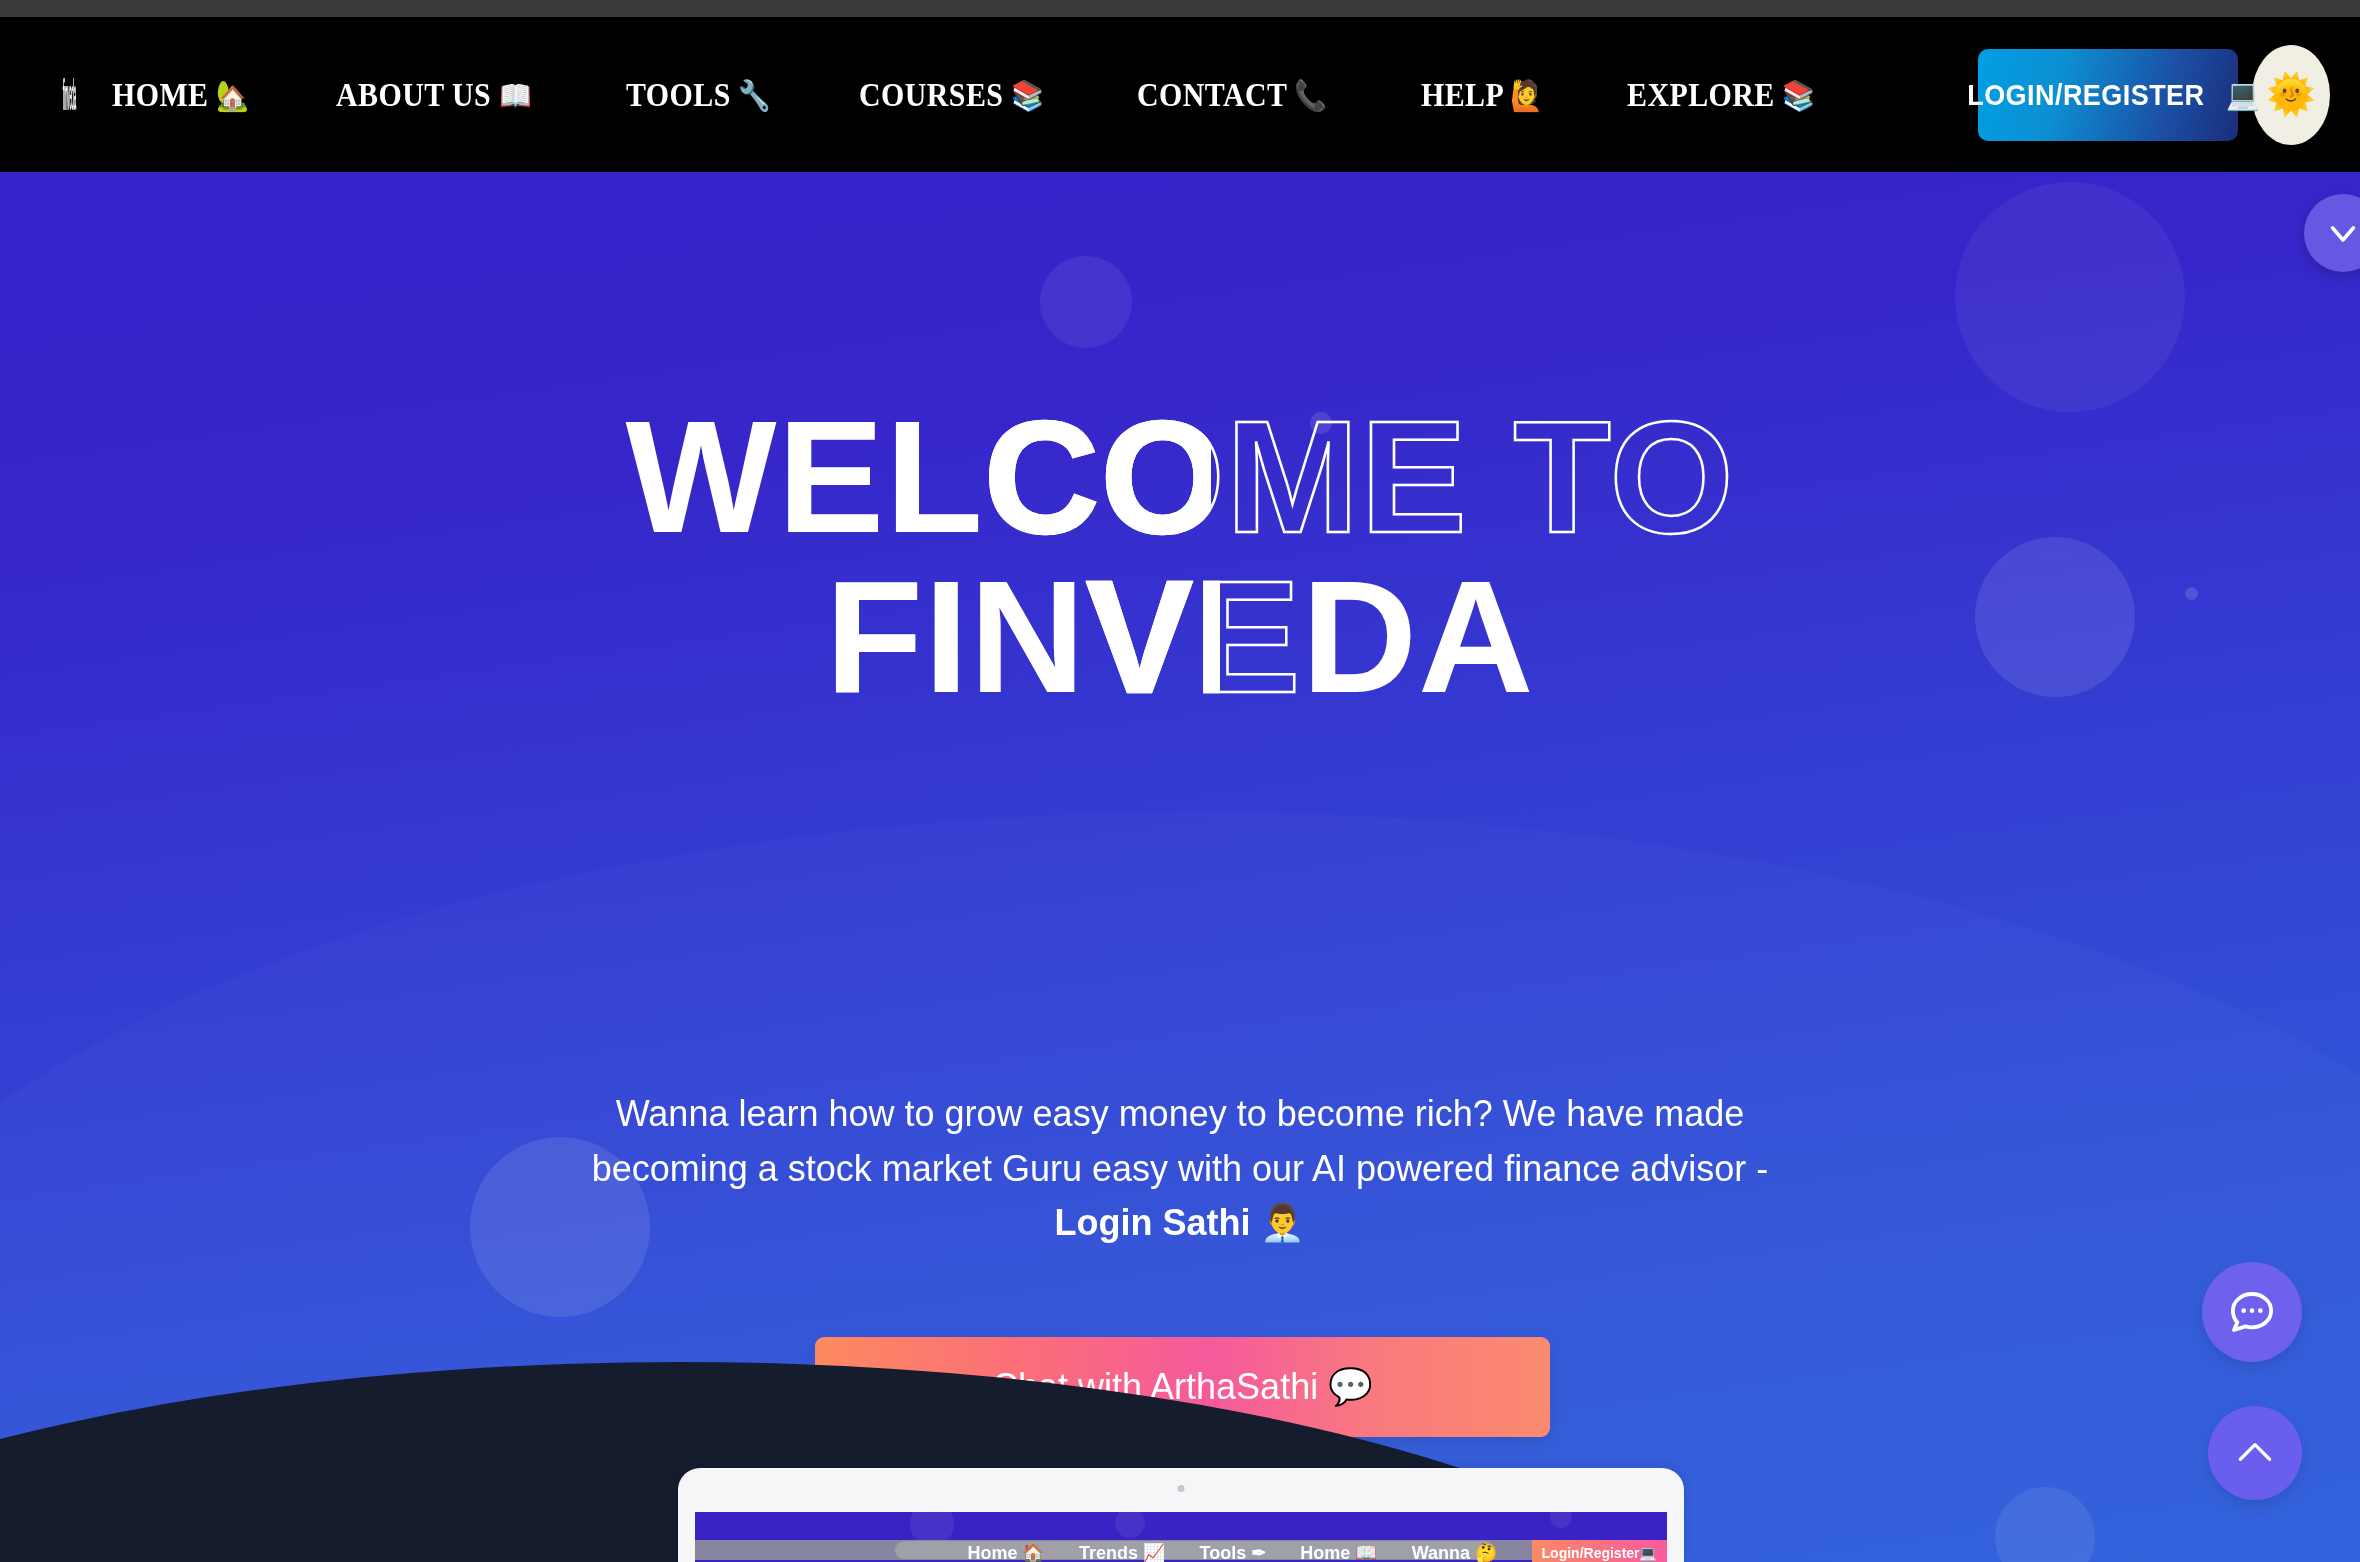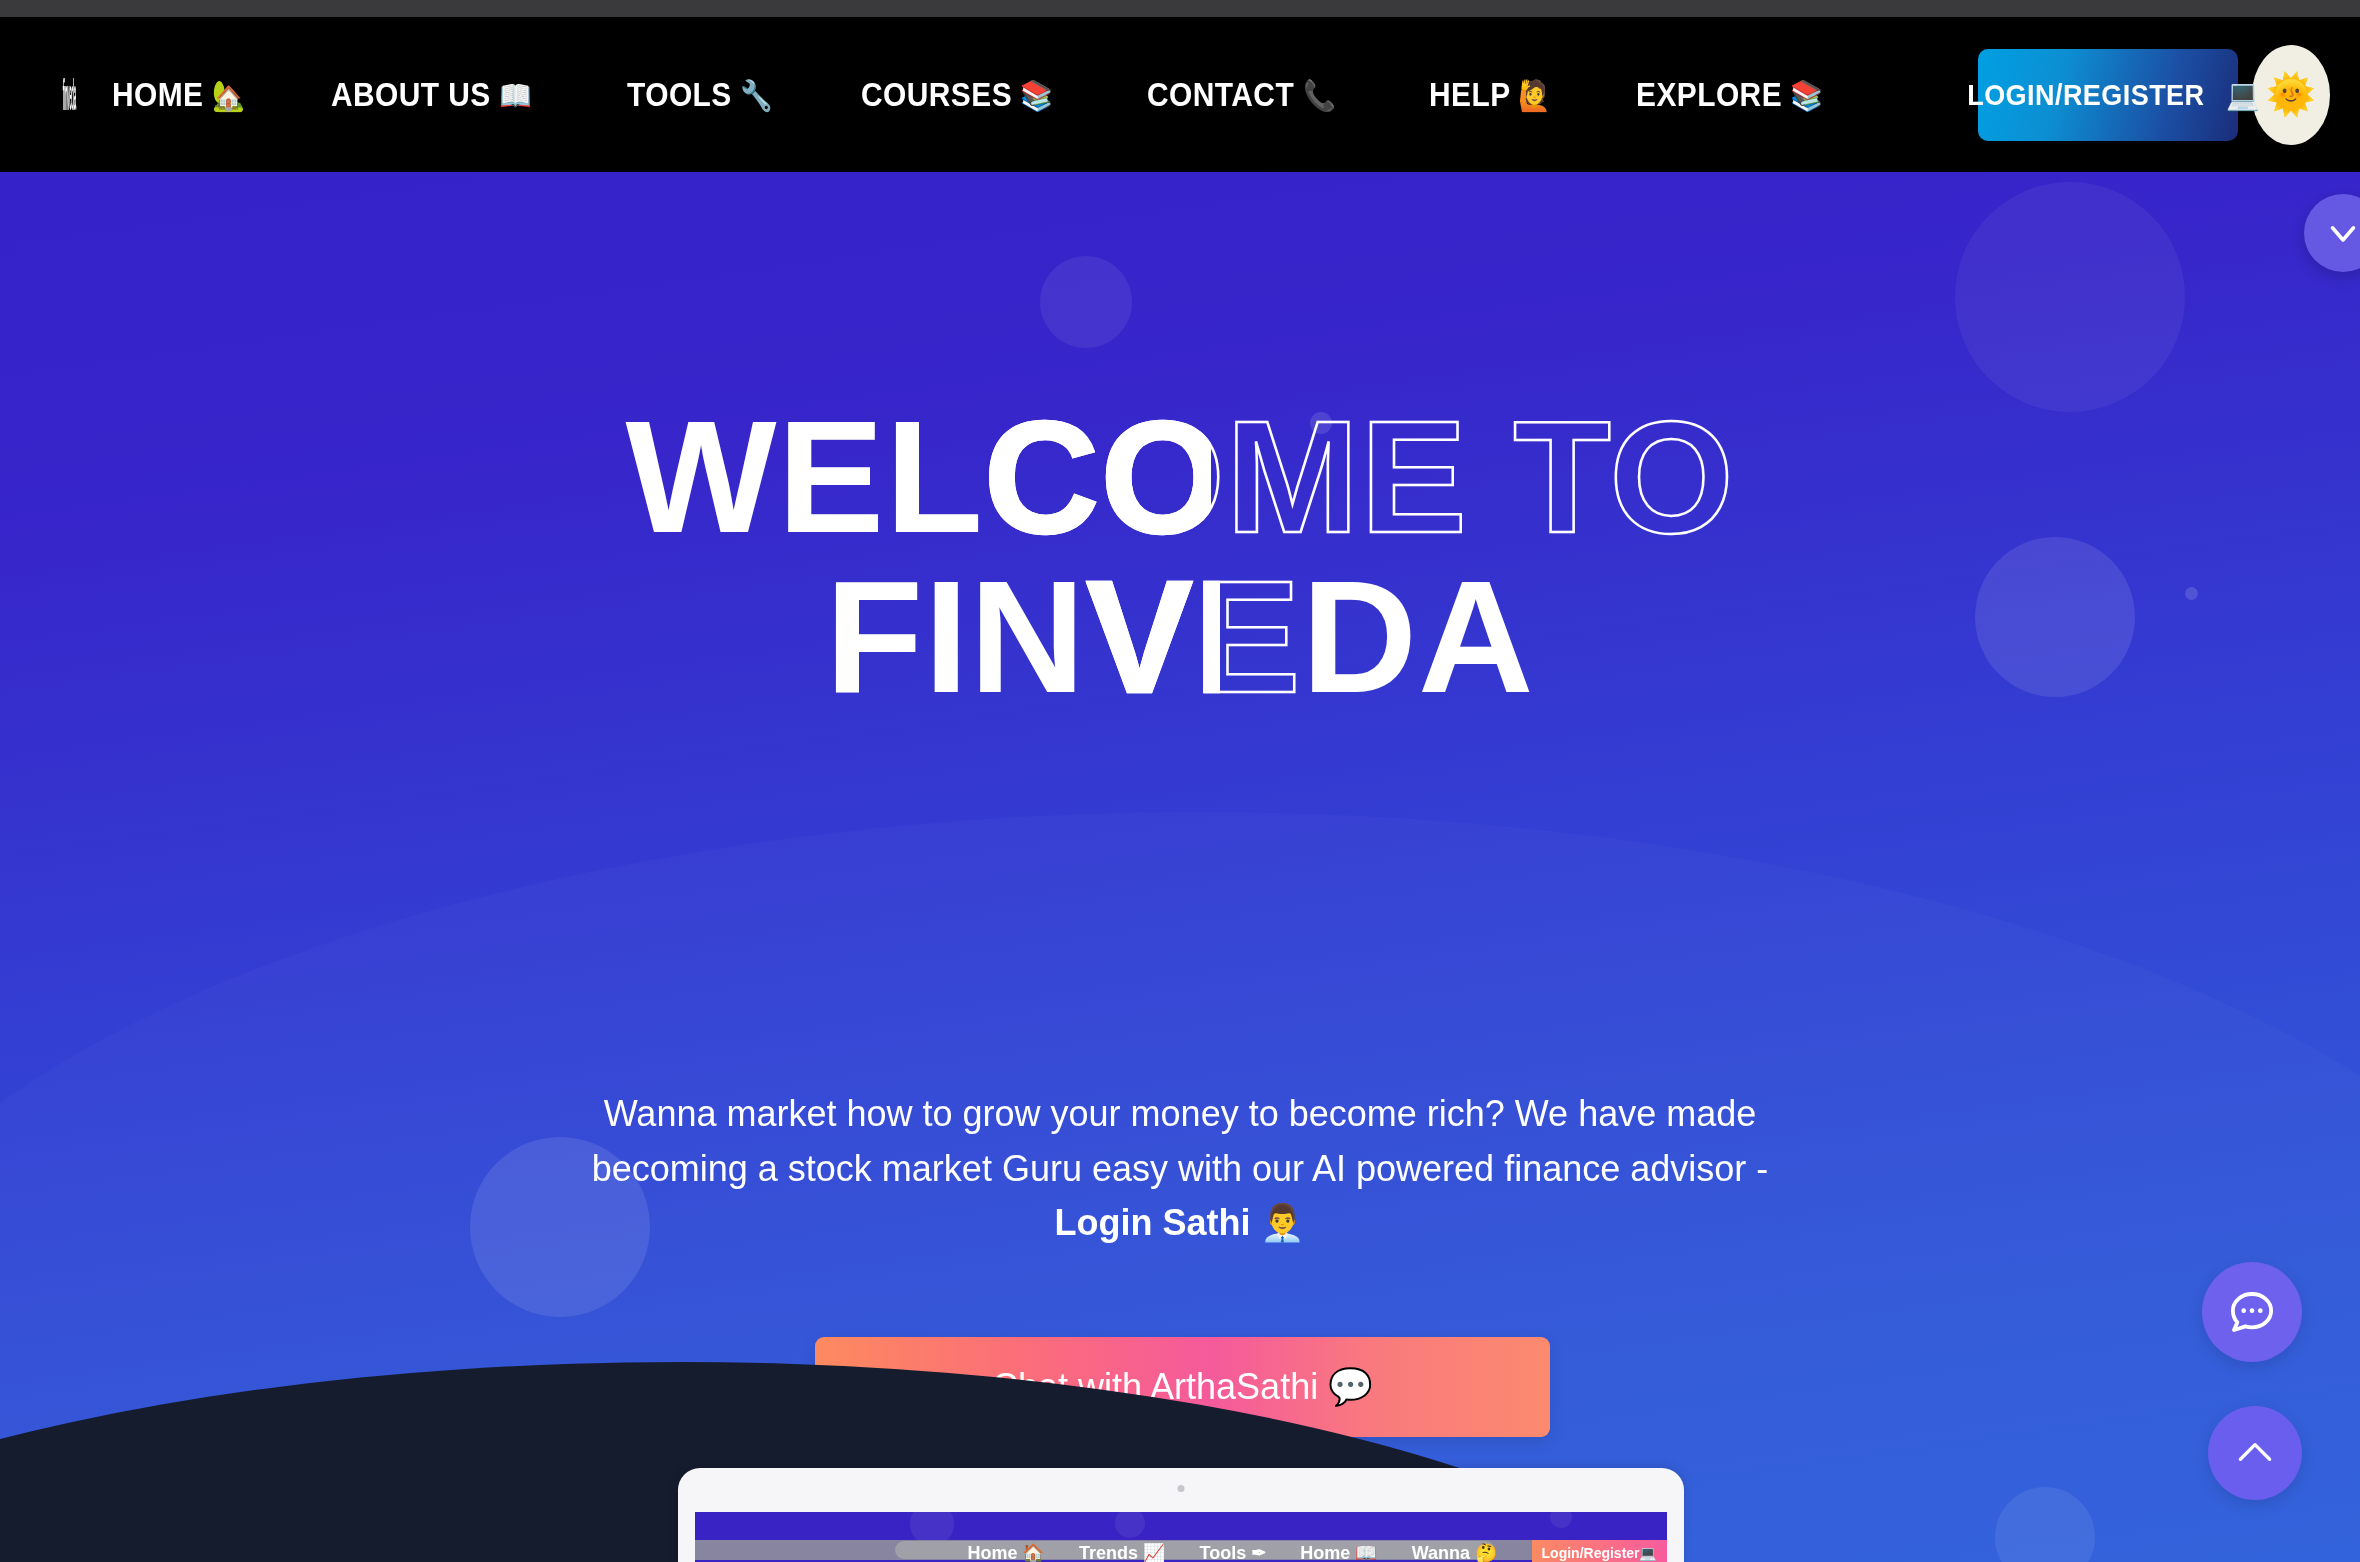--- a/index.html
+++ b/index.html
@@ -37,21 +37,21 @@
     display: flex; align-items: center; justify-content: center;
     flex: 0 0 auto;
   }
   .brand-mark {
     color: #fff; font-size: 13px; font-weight: 700;
     letter-spacing: -1px;
     transform: scaleX(0.34) scaleY(3.4);
     white-space: nowrap;
     font-family: "Liberation Sans", sans-serif;
   }
-  .nav-links { display: flex; align-items: flex-end; flex: 1 1 auto; }
+  .nav-links { display: flex; align-items: flex-end; flex: 1 1 auto; font-family: Liberation Serif, serif; }
   .nav-link {
     color: #fff; font-size: 34px; font-weight: 800;
     letter-spacing: 0.5px;
     text-decoration: none;
     padding: 10px 0;
     margin-right: 67px;
     white-space: nowrap;
     transform: scaleX(0.88);
     transform-origin: left center;
     cursor: pointer;
@@ -287,21 +287,21 @@
         <polyline points="6 9 12 16 18 9"></polyline>
       </svg>
   </button>
 
   <h1 class="hero-title">
     <span class="line"><span class="tfill">WEL</span><span class="thalf">COME</span><span class="toutline"> TO</span></span>
     <span class="line"><span class="tfill">FIN</span><span class="thalf2">VE</span><span class="tfill">DA</span></span>
   </h1>
 
   <p class="hero-sub">
-    <span>Wanna market how to grow your money to become rich? We have made becoming a stock market Guru easy with our AI powered finance advisor - </span><b>Login Sathi</b> <span>👨‍💼</span>
+    <span>Wanna learn how to grow easy money to become rich? We have made becoming a stock market Guru easy with our AI powered finance advisor - </span><b>Login Sathi</b> <span>👨‍💼</span>
   </p>
 
   <button class="chat-btn">
     <span>Chat with ArthaSathi</span>
     <span>💬</span>
   </button>
 
   <button class="share-btn">
     <span>Share Experience</span>
   </button>

